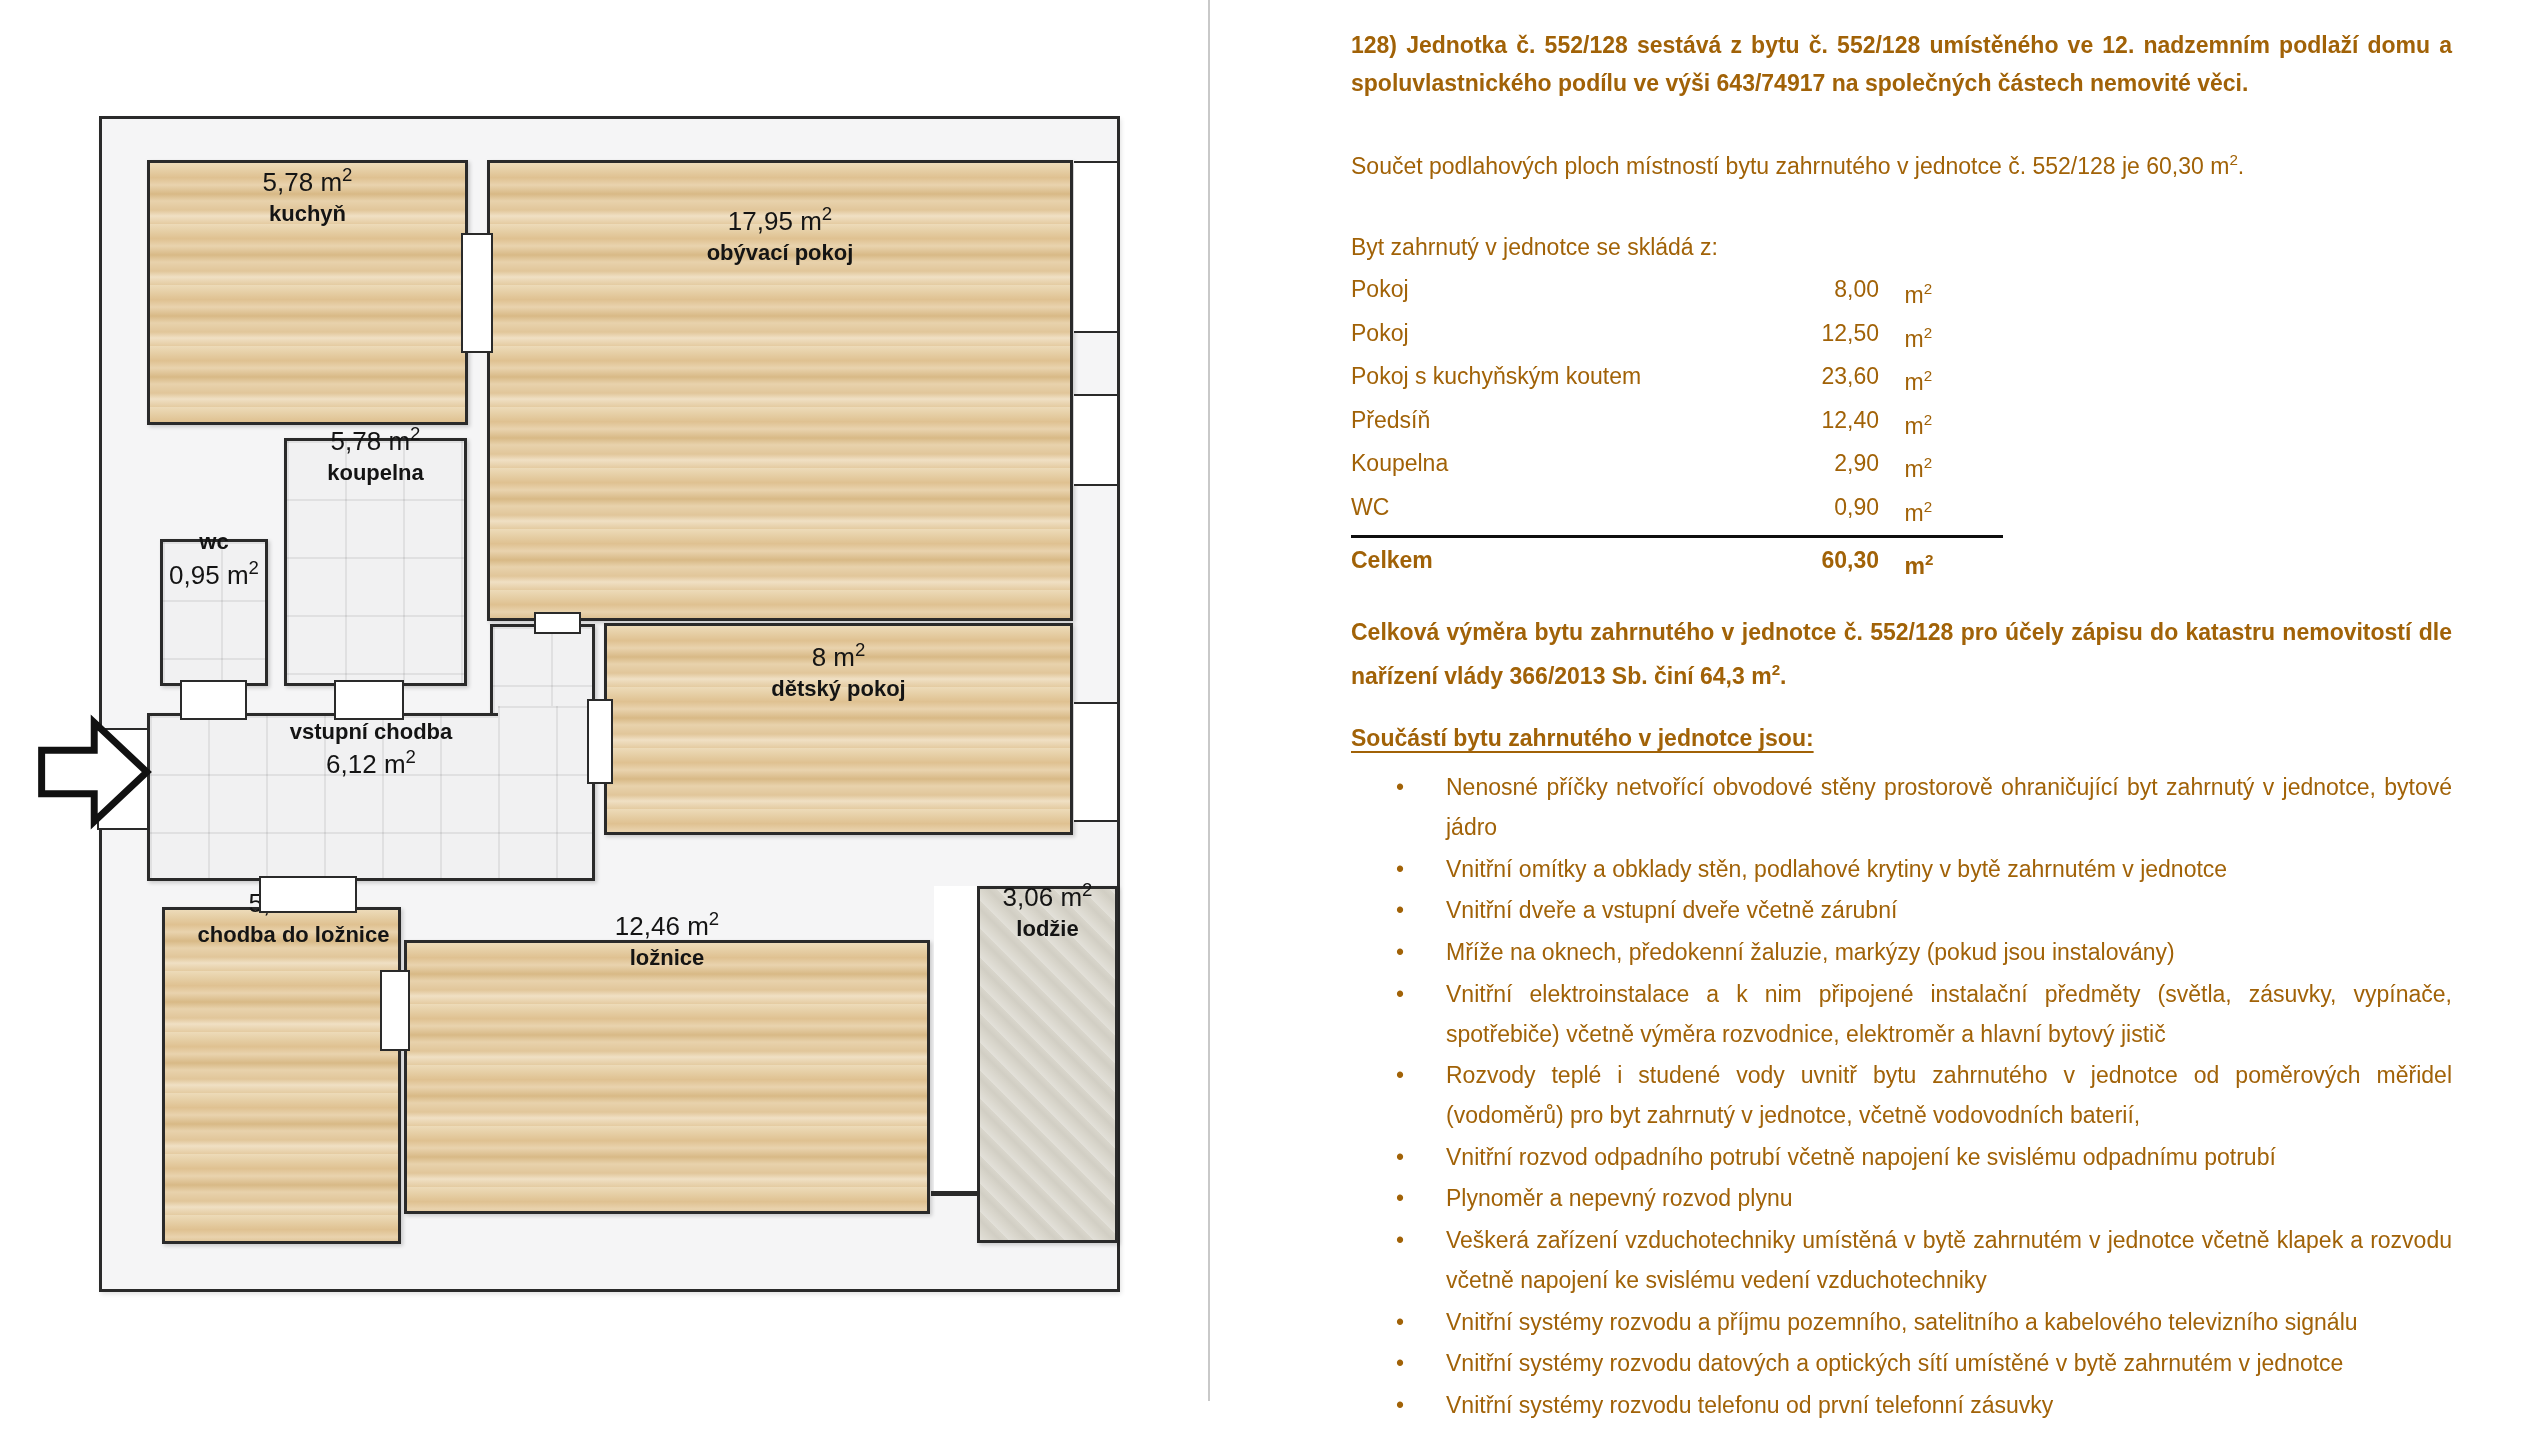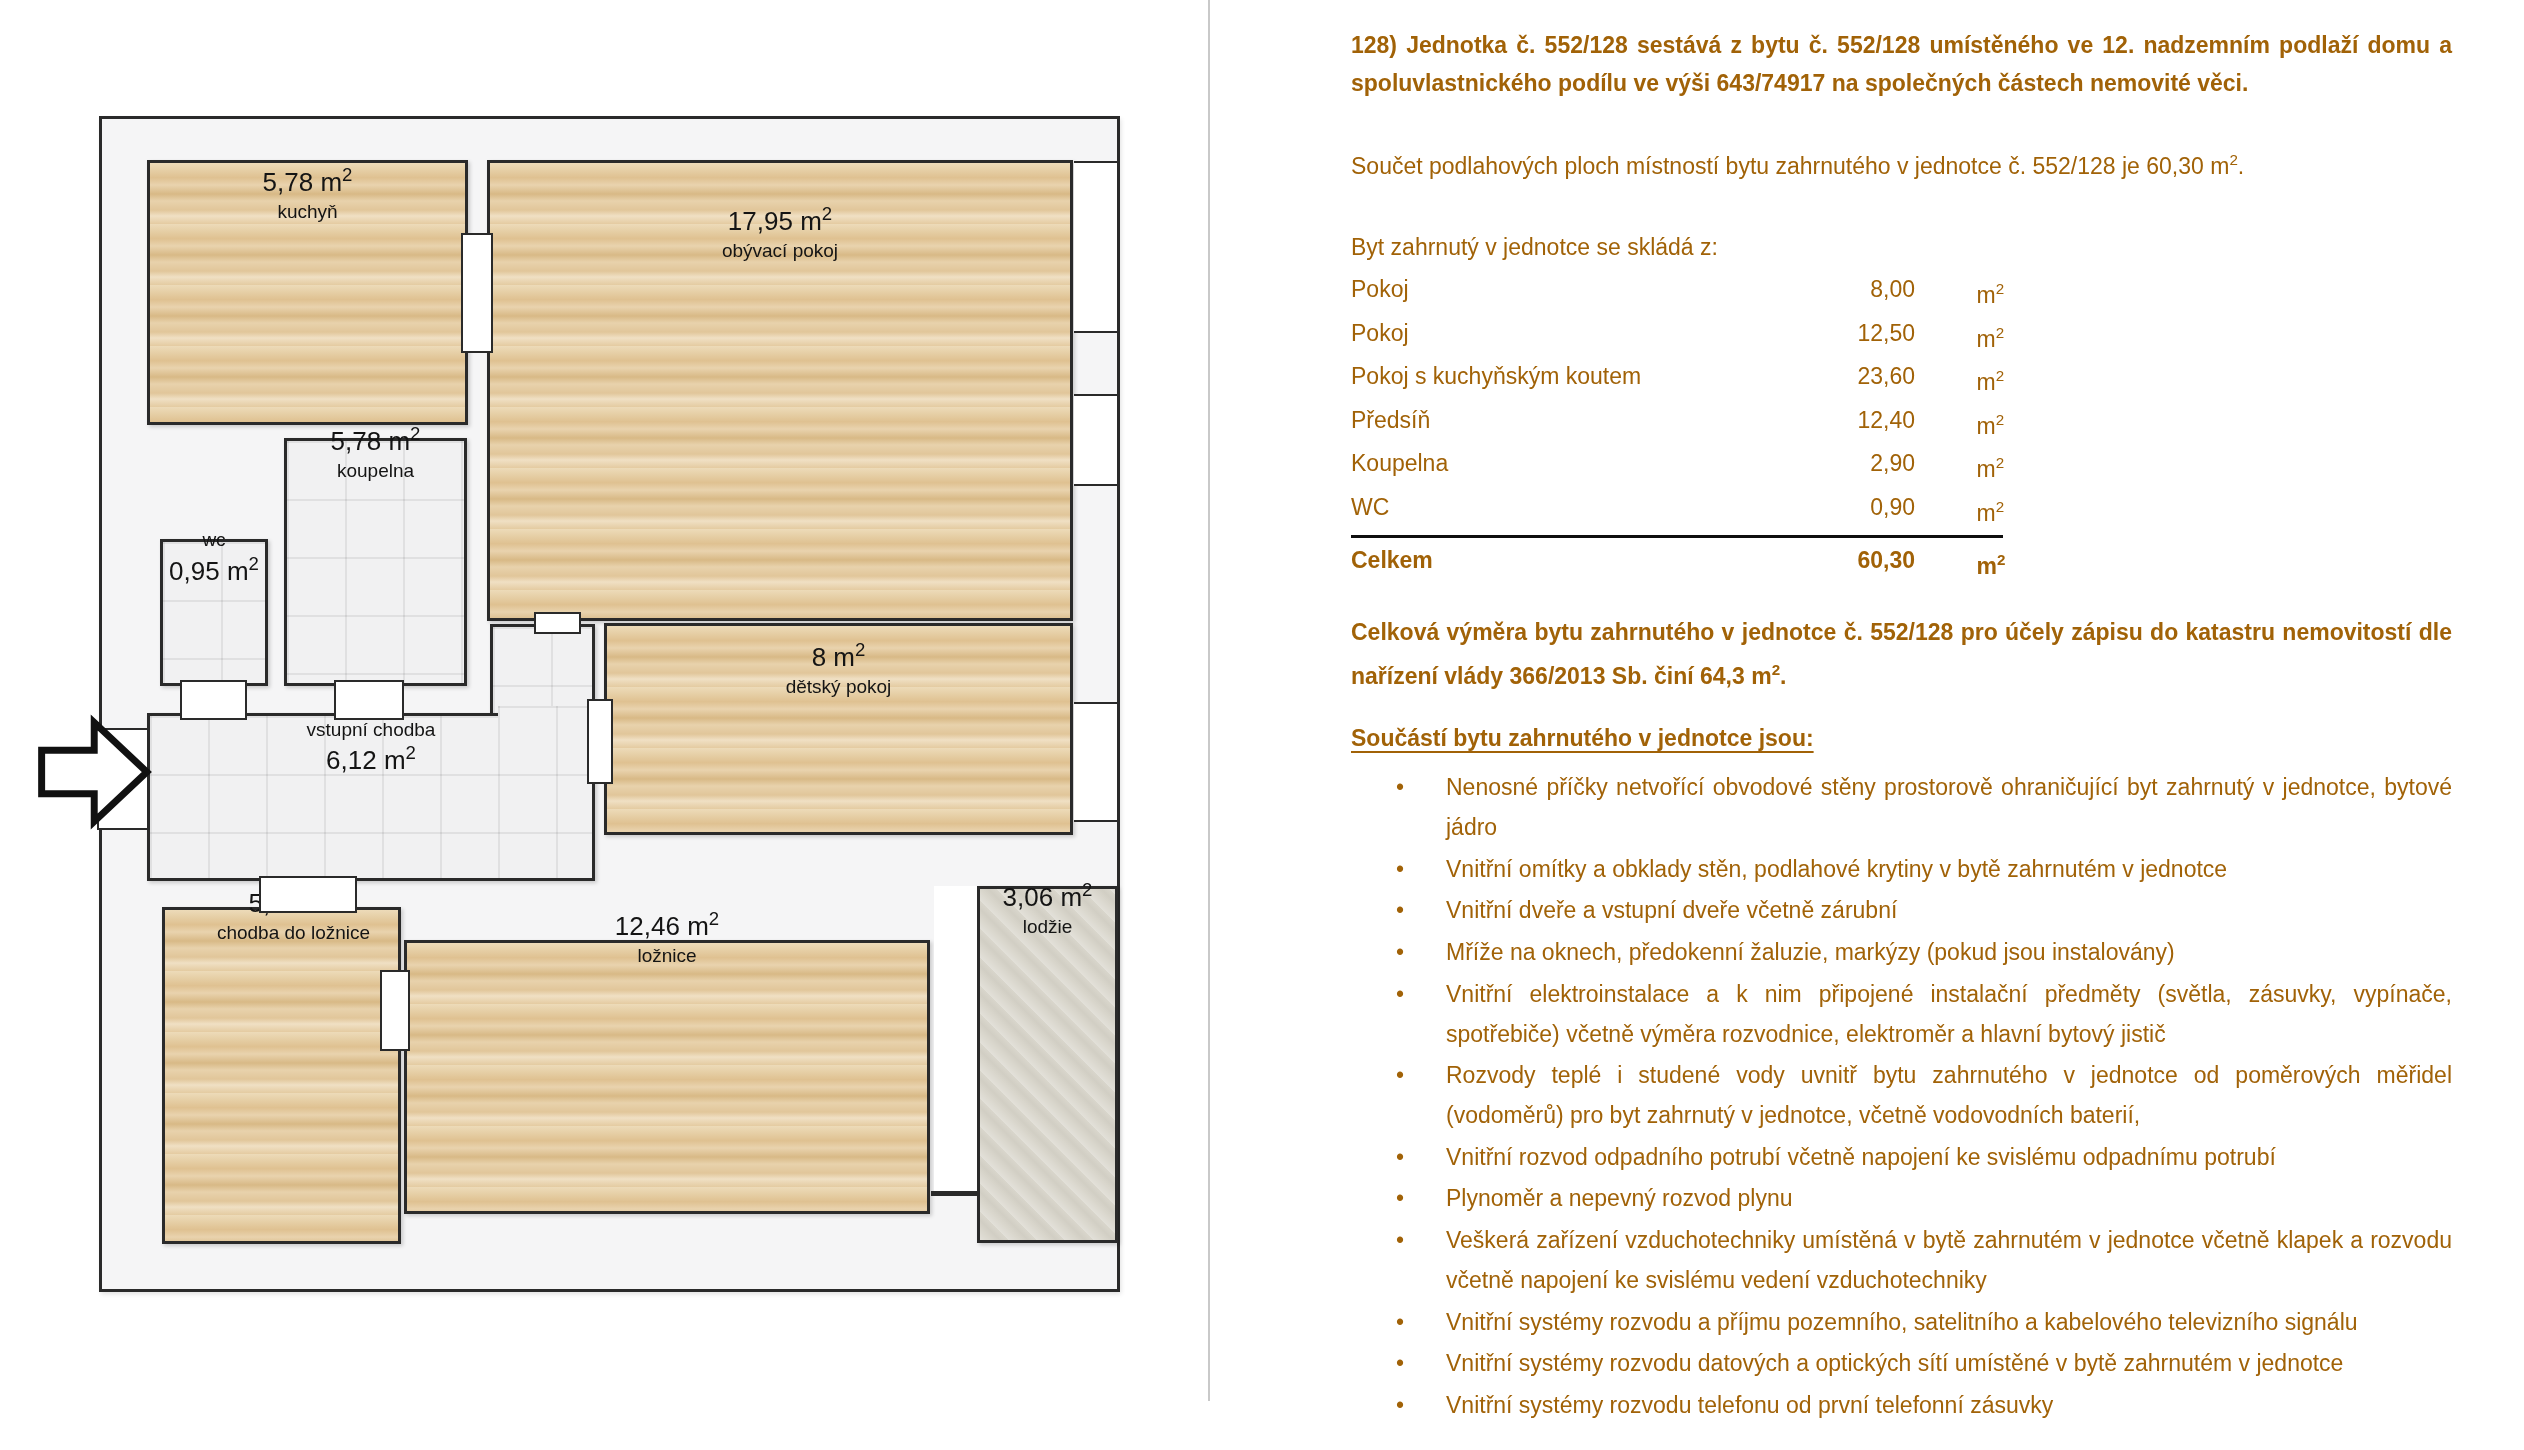--- a/index.html
+++ b/index.html
@@ -48,21 +48,21 @@
   }
   .concrete {
     background-color: #d9d6cc;
     background-image: repeating-linear-gradient(45deg,
       rgba(255,255,255,0.25) 0px, rgba(255,255,255,0) 8.5px,
       rgba(120,115,100,0.08) 14px, rgba(255,255,255,0) 20px);
   }
   .rlabel { line-height: 1.25; }
   .area { font-size: 26px; font-weight: 400; color: #141414; white-space: nowrap; }
   .area .sup { font-size: 18.6px; vertical-align: 10px; }
-  .rname { font-size: 19px; font-weight: 400; color: #141414; margin-top: 1.6px; white-space: nowrap; }
+  .rname { font-size: 22px; font-weight: 700; color: #141414; margin-top: 1.6px; white-space: nowrap; }
   .door {
     position: absolute;
     background: #ffffff;
     border: 2.3px solid #2a2a2a;
     z-index: 3;
   }
   .window {
     position: absolute;
     background: #ffffff;
     border-top: 2.3px solid #2a2a2a;
@@ -100,21 +100,21 @@
   .doc p { margin: 0; }
   .p-bold { font-weight: 700; text-align: justify; }
   .p-normal { font-weight: 400; }
   .gap50 { margin-top: 39px !important; }
   .gap55 { margin-top: 43px !important; }
   .gap36 { margin-top: 28px !important; }
   .gap32 { margin-top: 25px !important; }
   .sup { font-size: 0.66em; vertical-align: 8.5px; }
 
   .atable { margin-top: 4.7px; width: 652px; }
-  .trow { display: flex; line-height: 38px; gap: 36px; }
+  .trow { display: flex; line-height: 38px; }
   .tlabel { flex: 0 0 435px; }
   .tval { flex: 0 0 93px; text-align: right; }
   .tunit { flex: 0 0 124px; padding-left: 25.6px; }
   .total-row {
     border-top: 3.1px solid #0e0e0e;
     margin-top: 3.9px; padding-top: 3.1px;
     font-weight: 700;
   }
 
   .list-heading {

